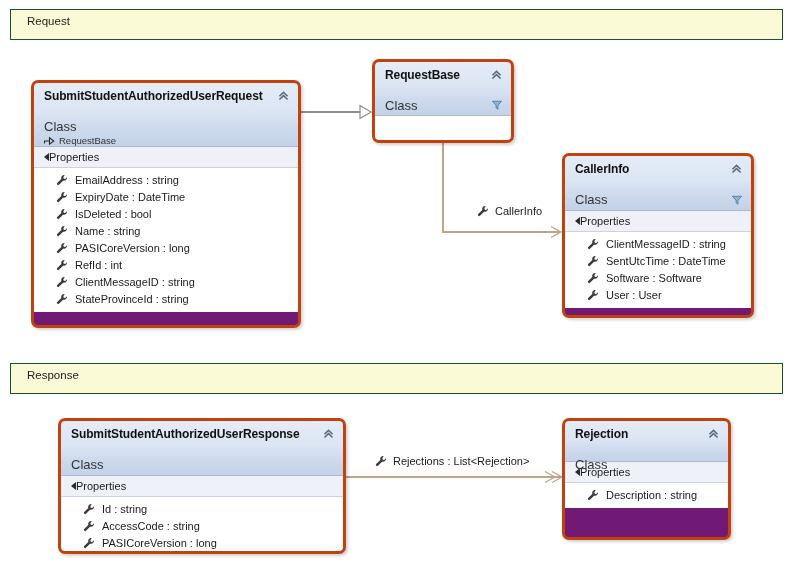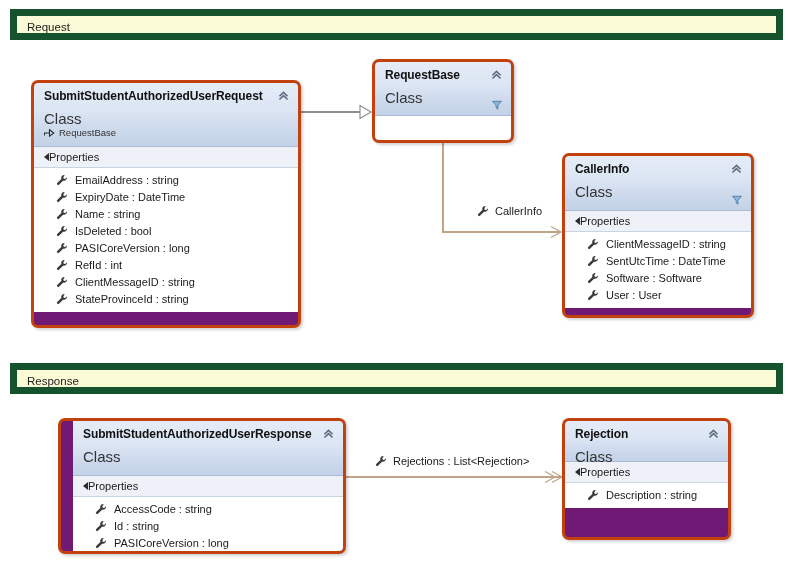--- a/index.html
+++ b/index.html
@@ -15,25 +15,25 @@
     font-family: "Liberation Sans", sans-serif;
     font-size: 11px;
     color: #1a1a1a;
     -webkit-font-smoothing: antialiased;
   }
 
   
   .banner {
     position: absolute;
     background: #fafad6;
-    border: 7px solid #14532d;
+    border: 1px solid #14532d;
     box-sizing: border-box;
     display: flex;
     align-items: flex-start;
-    padding: 5px 10px;
+    padding: 5px 16px;
     font-size: 11.5px;
     color: #222;
   }
 
   
   .uml-class {
     position: absolute;
     box-sizing: border-box;
     border: 3px solid #c2410c;
     border-radius: 7px;
@@ -50,24 +50,24 @@
     box-sizing: border-box;
   }
   .cls-name {
     font-weight: bold;
     font-size: 12px;
     color: #111;
     letter-spacing: -0.1px;
     line-height: 14px;
   }
   .cls-stereo {
-    font-size: 15px;
+    font-size: 13px;
     color: #333;
     line-height: 12px;
-    margin-top: 10px;
+    margin-top: 18px;
   }
   .cls-base {
     font-size: 9.5px;
     color: #333;
     line-height: 13px;
     margin-top: 1px;
     display: flex;
     align-items: center;
     gap: 4px;
   }
@@ -210,27 +210,27 @@
     <div class="member">
       <svg class="wrench" viewBox="0 0 16 16">
           <path d="M11.6 1.4a4 4 0 0 0-4.5 5.2L1.6 12.1a1.4 1.4 0 0 0 0 2l0.3 0.3a1.4 1.4 0 0 0 2 0l5.5-5.5a4 4 0 0 0 5.2-4.5l-2.3 2.3-2-0.5-0.5-2z" fill="#3b3b3b"></path>
         </svg>
       <span>ExpiryDate : DateTime</span>
     </div>
     <div class="member">
       <svg class="wrench" viewBox="0 0 16 16">
           <path d="M11.6 1.4a4 4 0 0 0-4.5 5.2L1.6 12.1a1.4 1.4 0 0 0 0 2l0.3 0.3a1.4 1.4 0 0 0 2 0l5.5-5.5a4 4 0 0 0 5.2-4.5l-2.3 2.3-2-0.5-0.5-2z" fill="#3b3b3b"></path>
         </svg>
+      <span>IsDeleted : bool</span>
+    </div>
+    <div class="member">
+      <svg class="wrench" viewBox="0 0 16 16">
+          <path d="M11.6 1.4a4 4 0 0 0-4.5 5.2L1.6 12.1a1.4 1.4 0 0 0 0 2l0.3 0.3a1.4 1.4 0 0 0 2 0l5.5-5.5a4 4 0 0 0 5.2-4.5l-2.3 2.3-2-0.5-0.5-2z" fill="#3b3b3b"></path>
+        </svg>
       <span>Name : string</span>
-    </div>
-    <div class="member">
-      <svg class="wrench" viewBox="0 0 16 16">
-          <path d="M11.6 1.4a4 4 0 0 0-4.5 5.2L1.6 12.1a1.4 1.4 0 0 0 0 2l0.3 0.3a1.4 1.4 0 0 0 2 0l5.5-5.5a4 4 0 0 0 5.2-4.5l-2.3 2.3-2-0.5-0.5-2z" fill="#3b3b3b"></path>
-        </svg>
-      <span>IsDeleted : bool</span>
     </div>
     <div class="member">
       <svg class="wrench" viewBox="0 0 16 16">
           <path d="M11.6 1.4a4 4 0 0 0-4.5 5.2L1.6 12.1a1.4 1.4 0 0 0 0 2l0.3 0.3a1.4 1.4 0 0 0 2 0l5.5-5.5a4 4 0 0 0 5.2-4.5l-2.3 2.3-2-0.5-0.5-2z" fill="#3b3b3b"></path>
         </svg>
       <span>PASICoreVersion : long</span>
     </div>
     <div class="member">
       <svg class="wrench" viewBox="0 0 16 16">
           <path d="M11.6 1.4a4 4 0 0 0-4.5 5.2L1.6 12.1a1.4 1.4 0 0 0 0 2l0.3 0.3a1.4 1.4 0 0 0 2 0l5.5-5.5a4 4 0 0 0 5.2-4.5l-2.3 2.3-2-0.5-0.5-2z" fill="#3b3b3b"></path>
@@ -304,45 +304,45 @@
     </div>
     <div class="member">
       <svg class="wrench" viewBox="0 0 16 16">
           <path d="M11.6 1.4a4 4 0 0 0-4.5 5.2L1.6 12.1a1.4 1.4 0 0 0 0 2l0.3 0.3a1.4 1.4 0 0 0 2 0l5.5-5.5a4 4 0 0 0 5.2-4.5l-2.3 2.3-2-0.5-0.5-2z" fill="#3b3b3b"></path>
         </svg>
       <span>User : User</span>
     </div>
   </div>
 </div>
 
-<div class="uml-class" style="left:58px; top:418px; width:288px; height:136px;padding-left:12px;">
+<div class="uml-class" style="left:58px; top:418px; width:288px; height:136px;">
   <div class="cls-header" style="height:55px;">
     <div class="cls-name">SubmitStudentAuthorizedUserResponse</div>
     <div class="cls-stereo">Class</div>
     <svg class="collapse-chevron" viewBox="0 0 16 16">
       <polyline points="3,9 8,4.2 13,9" fill="none" stroke="#5b6b82" stroke-width="1.9"></polyline>
       <polyline points="3,13 8,8.2 13,13" fill="none" stroke="#5b6b82" stroke-width="1.9"></polyline>
     </svg>
   </div>
   <div class="compartment-title">
     <span class="tri-expander"></span>
     <span>Properties</span>
   </div>
   <div class="member-list">
     <div class="member">
       <svg class="wrench" viewBox="0 0 16 16">
           <path d="M11.6 1.4a4 4 0 0 0-4.5 5.2L1.6 12.1a1.4 1.4 0 0 0 0 2l0.3 0.3a1.4 1.4 0 0 0 2 0l5.5-5.5a4 4 0 0 0 5.2-4.5l-2.3 2.3-2-0.5-0.5-2z" fill="#3b3b3b"></path>
         </svg>
+      <span>Id : string</span>
+    </div>
+    <div class="member">
+      <svg class="wrench" viewBox="0 0 16 16">
+          <path d="M11.6 1.4a4 4 0 0 0-4.5 5.2L1.6 12.1a1.4 1.4 0 0 0 0 2l0.3 0.3a1.4 1.4 0 0 0 2 0l5.5-5.5a4 4 0 0 0 5.2-4.5l-2.3 2.3-2-0.5-0.5-2z" fill="#3b3b3b"></path>
+        </svg>
       <span>AccessCode : string</span>
-    </div>
-    <div class="member">
-      <svg class="wrench" viewBox="0 0 16 16">
-          <path d="M11.6 1.4a4 4 0 0 0-4.5 5.2L1.6 12.1a1.4 1.4 0 0 0 0 2l0.3 0.3a1.4 1.4 0 0 0 2 0l5.5-5.5a4 4 0 0 0 5.2-4.5l-2.3 2.3-2-0.5-0.5-2z" fill="#3b3b3b"></path>
-        </svg>
-      <span>Id : string</span>
     </div>
     <div class="member">
       <svg class="wrench" viewBox="0 0 16 16">
           <path d="M11.6 1.4a4 4 0 0 0-4.5 5.2L1.6 12.1a1.4 1.4 0 0 0 0 2l0.3 0.3a1.4 1.4 0 0 0 2 0l5.5-5.5a4 4 0 0 0 5.2-4.5l-2.3 2.3-2-0.5-0.5-2z" fill="#3b3b3b"></path>
         </svg>
       <span>PASICoreVersion : long</span>
     </div>
   </div>
 </div>
 

